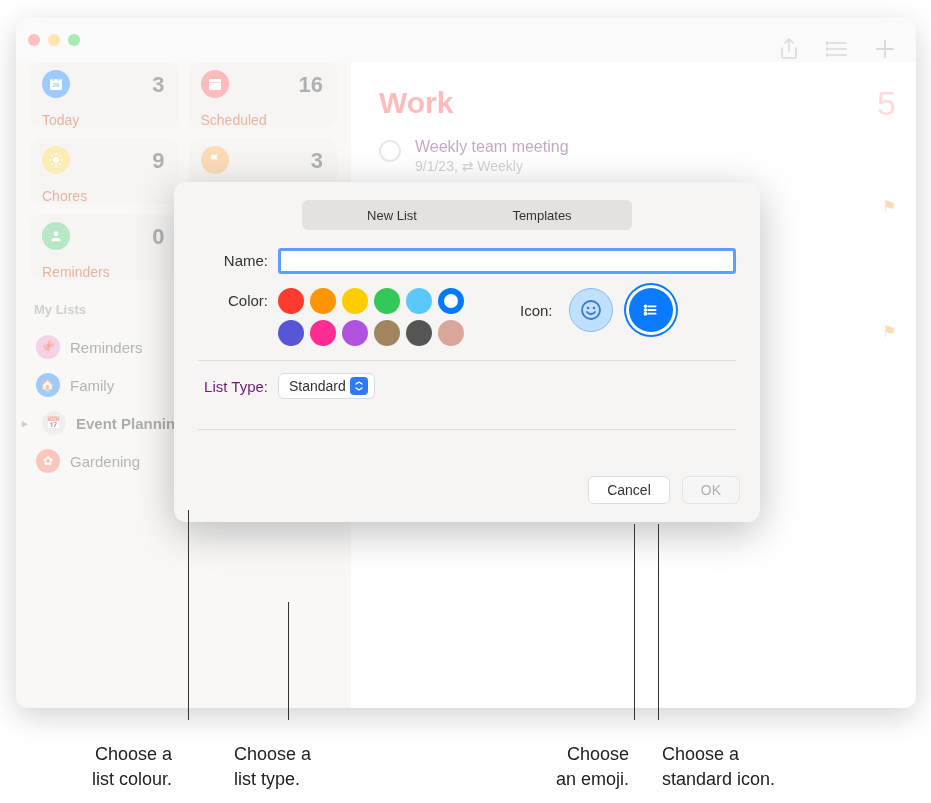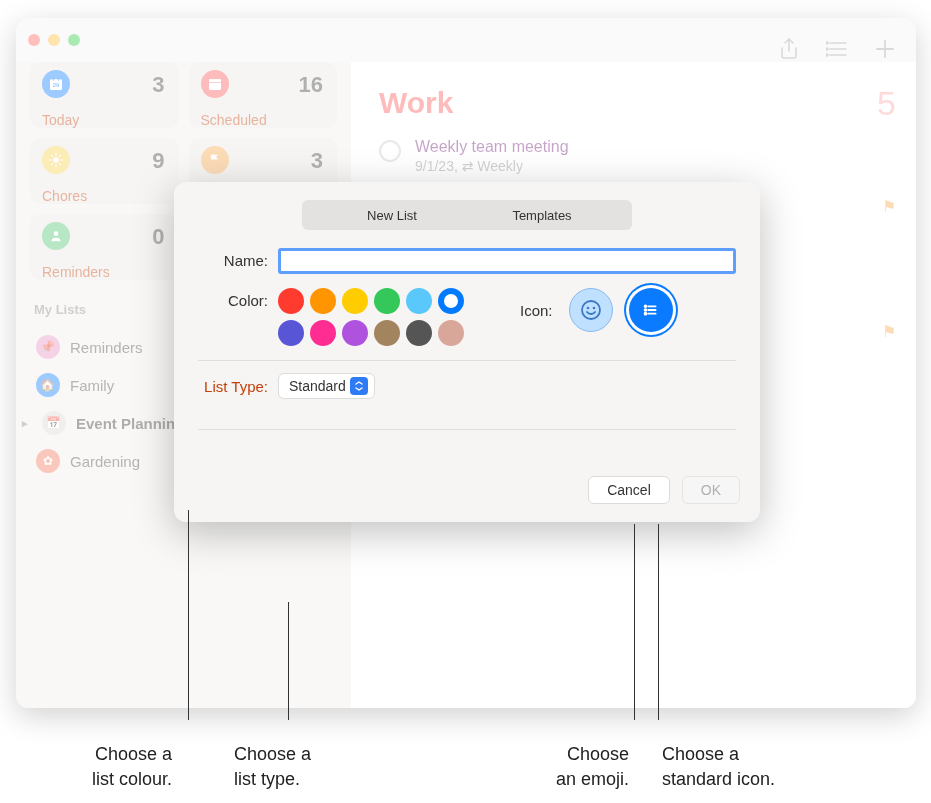--- a/index.html
+++ b/index.html
@@ -59,21 +59,21 @@
   .color-area { display:flex; align-items:flex-start; gap:32px; }
   .color-grid { display:grid; grid-template-columns: repeat(6, 26px); grid-auto-rows:26px; gap:6px 6px; }
   .swatch { width:26px;height:26px;border-radius:50%; }
   .icon-col { display:flex; align-items:center; gap:16px; margin-left:24px;}
   .icon-col label { font-size:15px; color:#333; }
   .icon-btn { width:44px;height:44px;border-radius:50%; display:flex;align-items:center;justify-content:center; }
   .icon-btn.emoji { background:#bfe0ff; border:1px solid #8abaf0;}
   .icon-btn.standard { background:#0a7bff; box-shadow:0 0 0 3px #fff, 0 0 0 5px #0a7bff; }
   .hr { height:1px; background:#dfdedc; margin:12px 0; }
   .lt-row { display:flex; align-items:center; gap:10px; }
-  .lt-row label { width:70px; text-align:right; font-size:15px; color:#c2410c;}
+  .lt-row label { width:70px; text-align:right; font-size:15px; color:#701a75;}
   .select { display:flex; align-items:center; background:#fff; border:1px solid #dcdcdc; border-radius:6px; height:26px; padding:0 6px 0 10px; font-size:14px; color:#333; }
   .select .chev { width:18px;height:18px;margin-left:4px;background:#2f7bf6;border-radius:4px;display:flex;flex-direction:column;align-items:center;justify-content:center;gap:0;}
   .footer { position:absolute; right:20px; bottom:18px; display:flex; gap:12px; }
   .btn { height:28px; padding:0 18px; border-radius:6px; font-size:14px; display:flex;align-items:center; background:#fff; border:1px solid #dcdcdc; color:#333;}
   .btn.primary { background:#f6f6f6; color:#b0b0b0; border-color:#e4e4e4; }
 
   
   .callout-line { position:absolute; width:1px; background:#333; }
   .callouts { position:absolute; bottom:12px; width:100%; display:flex; font-size:18px; color:#222; }
   .callout { position:absolute; line-height:1.35; }

